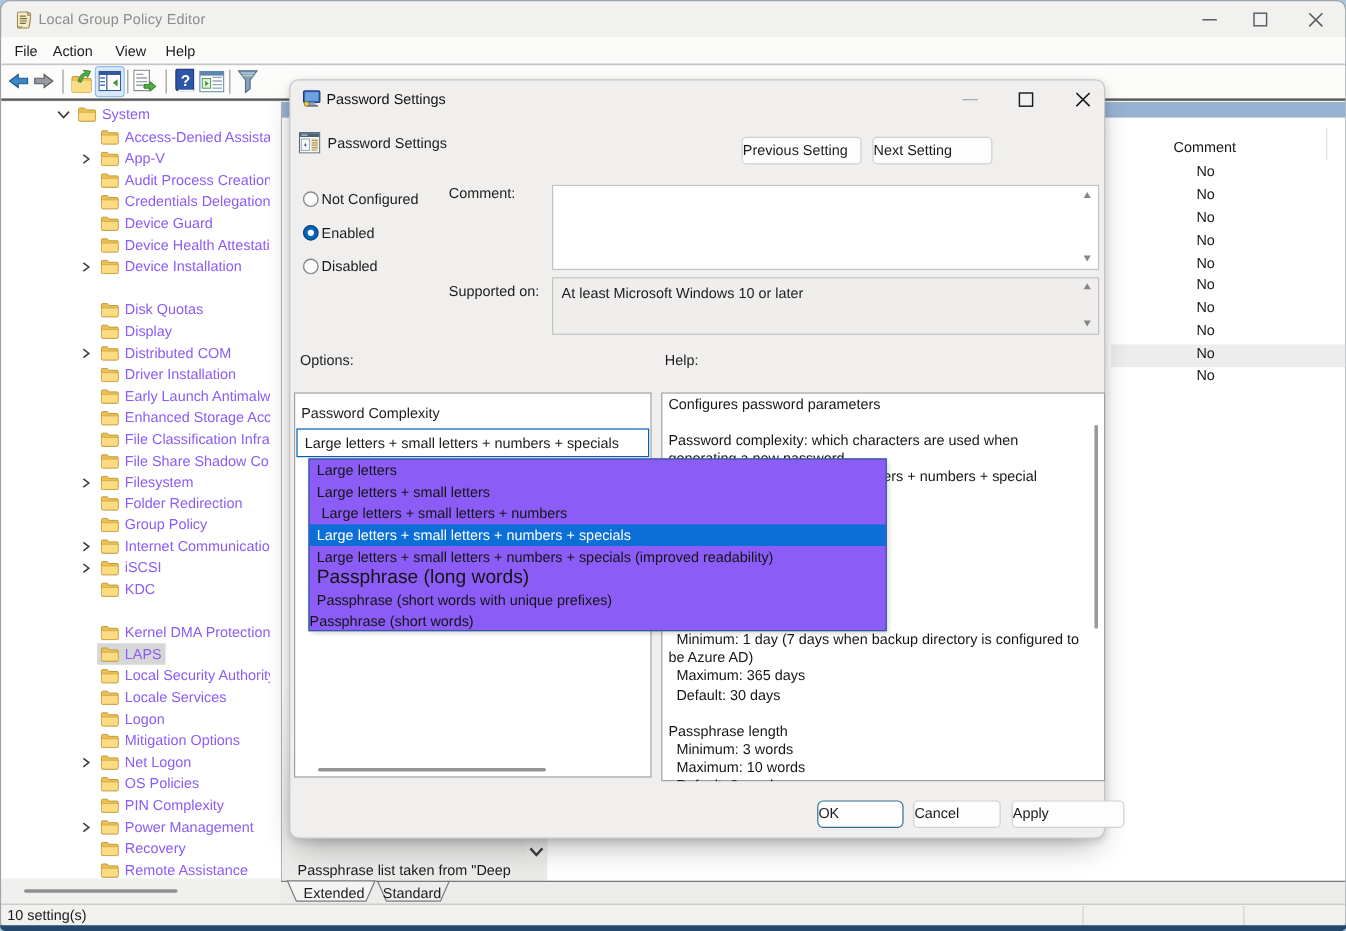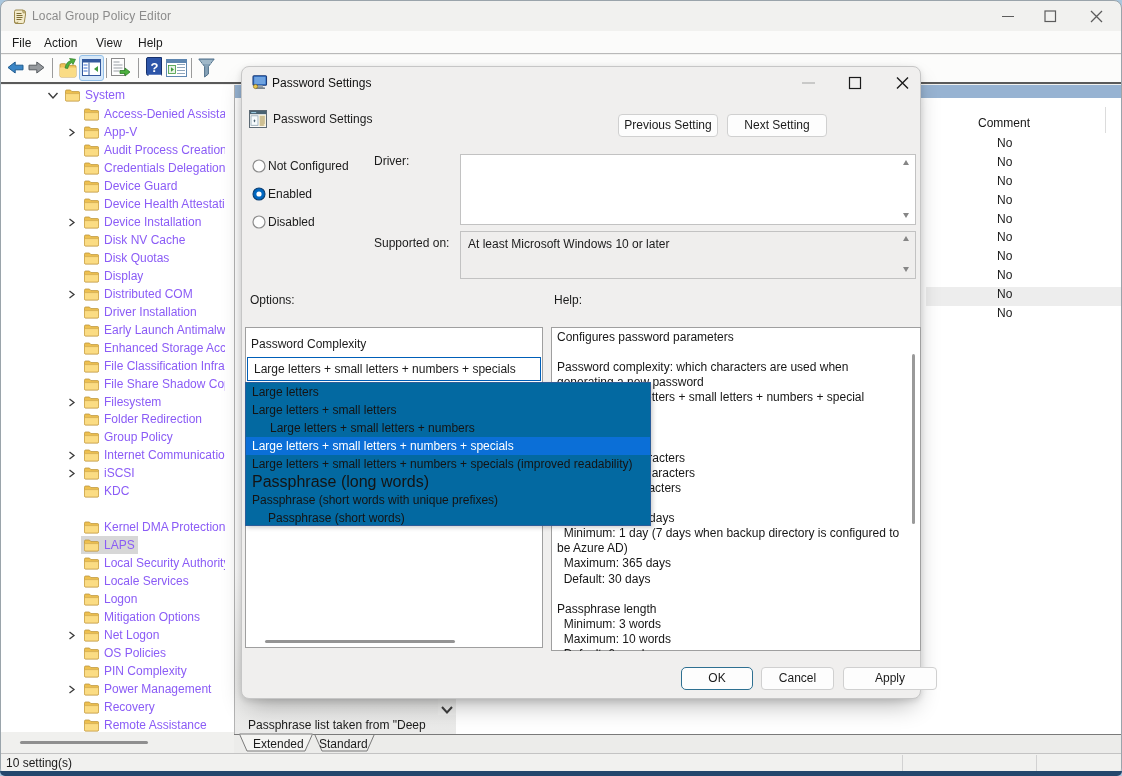--- a/index.html
+++ b/index.html
@@ -8,21 +8,21 @@
 #win{position:absolute;left:0;top:0;width:1122px;height:776px;background:#f1f1ef;border-radius:8px;border:1px solid #9aa4ab;overflow:hidden}
 #navy{position:absolute;left:0;top:771px;width:1122px;height:5px;background:#24476d;border-radius:0 0 7px 7px;z-index:3}
 .tl{font-size:12px;color:#1b1b1b;white-space:nowrap}
 
 .row{position:absolute;left:0;width:224px;height:18px;line-height:18px;font-size:12px;color:#8b5cf6;white-space:nowrap;overflow:hidden}
 .row .lb{position:absolute;left:103px;top:0}
 .row svg.fl{position:absolute;left:83px;top:3px}
 .row svg.ch{position:absolute;left:66px;top:4px}
 
 #dlg{position:absolute;left:241px;top:66px;width:680px;height:633px;background:#f0efee;border:1px solid #c6c6c6;border-radius:8px;box-shadow:0 11px 26px -7px rgba(0,0,0,.33),0 2px 6px rgba(0,0,0,.12);z-index:10}
-.btn{position:absolute;background:#fdfdfd;border:1px solid #d0d0d0;border-radius:4px;font-size:12px;color:#1b1b1b;text-align:center;line-height:21px}
+.btn{position:absolute;background:#fdfdfd;border:1px solid #d0d0d0;border-radius:4px;font-size:12px;color:#1b1b1b;text-align:left;line-height:21px}
 .arr{position:absolute;width:0;height:0;border-left:3.5px solid transparent;border-right:3.5px solid transparent}
 .aup{border-bottom:5px solid #868686}
 .adn{border-top:5px solid #868686}
 </style></head>
 <body>
 <div id="win">
 
   <svg class="abs" style="left:13px;top:8px" width="12" height="15" viewBox="0 0 12 15">
     <path d="M2 1 h6.5 q3 .3 3.3 2.8 l-1.5 9.4 q-.3 1.3-1.6 1.3 H2 q-1.5 0-1.5-1.5 V2.5 Q.5 1 2 1Z" fill="#f3ebcb" stroke="#9c8a4e" stroke-width="1"></path>
     <path d="M8.5 1.2 q3 .4 3.2 2.9 l-2.7-.3Z" fill="#cdbf8d" stroke="#9c8a4e" stroke-width=".7"></path>
@@ -181,27 +181,20 @@
       </div>
     <div class="row" style="top:128px">
         <svg class="ch" width="9" height="11" viewBox="0 0 9 11">
           <path d="M2.5 2 L7 5.5 L2.5 9" stroke="#3c3c3c" stroke-width="1.3" fill="none"></path>
         </svg>
         <svg class="fl" width="15" height="13" viewBox="0 0 15 13">
           <path d="M.5 2.2 Q.5 1 1.6 1 h3.8 l1.5 1.6 h6.7 q1 0 1 1.2 v7 q0 1.2-1.2 1.2 H1.6 Q.5 12 .5 10.8Z" fill="#eec04f" stroke="#bd963a" stroke-width=".8"></path>
           <path d="M.5 4.6 h14 v6.2 q0 1.1-1.1 1.1 H1.6 Q.5 11.9 .5 10.8Z" fill="#fbdc83" stroke="#caa14a" stroke-width=".6"></path>
         </svg>
         <span class="lb">Device Installation</span>
-      </div>
-    <div class="row" style="top:146px">
-        <svg class="fl" width="15" height="13" viewBox="0 0 15 13">
-          <path d="M.5 2.2 Q.5 1 1.6 1 h3.8 l1.5 1.6 h6.7 q1 0 1 1.2 v7 q0 1.2-1.2 1.2 H1.6 Q.5 12 .5 10.8Z" fill="#eec04f" stroke="#bd963a" stroke-width=".8"></path>
-          <path d="M.5 4.6 h14 v6.2 q0 1.1-1.1 1.1 H1.6 Q.5 11.9 .5 10.8Z" fill="#fbdc83" stroke="#caa14a" stroke-width=".6"></path>
-        </svg>
-        <span class="lb">Disk NV Cache</span>
       </div>
     <div class="row" style="top:164px">
         <svg class="fl" width="15" height="13" viewBox="0 0 15 13">
           <path d="M.5 2.2 Q.5 1 1.6 1 h3.8 l1.5 1.6 h6.7 q1 0 1 1.2 v7 q0 1.2-1.2 1.2 H1.6 Q.5 12 .5 10.8Z" fill="#eec04f" stroke="#bd963a" stroke-width=".8"></path>
           <path d="M.5 4.6 h14 v6.2 q0 1.1-1.1 1.1 H1.6 Q.5 11.9 .5 10.8Z" fill="#fbdc83" stroke="#caa14a" stroke-width=".6"></path>
         </svg>
         <span class="lb">Disk Quotas</span>
       </div>
     <div class="row" style="top:182px">
         <svg class="fl" width="15" height="13" viewBox="0 0 15 13">
@@ -448,45 +441,45 @@
   <div class="abs tl" style="left:26px;top:92px">Not Configured</div>
   <svg class="abs" style="left:10px;top:120px" width="14" height="14" viewBox="0 0 14 14">
       <circle cx="7" cy="7" r="6" fill="#0067c0" stroke="#0b3f74" stroke-width="1.1"></circle>
       <circle cx="7" cy="7" r="2.6" fill="#ffffff"></circle>
     </svg>
   <div class="abs tl" style="left:26px;top:120px">Enabled</div>
   <svg class="abs" style="left:10px;top:148px" width="14" height="14" viewBox="0 0 14 14">
       <circle cx="7" cy="7" r="6" fill="#fdfdfd" stroke="#8b8b8b" stroke-width="1.2"></circle>
     </svg>
   <div class="abs tl" style="left:26px;top:148px">Disabled</div>
-  <div class="abs tl" style="left:132px;top:87px">Driver:</div>
+  <div class="abs tl" style="left:132px;top:87px">Comment:</div>
   <div class="abs" style="left:218px;top:87px;width:456px;height:71px;background:#fff;border:1px solid #c2c2c2"></div>
   <div class="arr aup" style="left:661px;top:93px"></div>
   <div class="arr adn" style="left:661px;top:146px"></div>
   <div class="abs tl" style="left:132px;top:169px">Supported on:</div>
   <div class="abs" style="left:218px;top:164px;width:456px;height:48px;background:#efeeed;border:1px solid #c2c2c2"></div>
   <div class="abs tl" style="left:226px;top:170px">At least Microsoft Windows 10 or later</div>
   <div class="arr aup" style="left:661px;top:169px"></div>
   <div class="arr adn" style="left:661px;top:200px"></div>
   <div class="abs tl" style="left:8px;top:226px">Options:</div>
   <div class="abs tl" style="left:312px;top:226px">Help:</div>
   <div class="abs" style="left:3px;top:260px;width:298px;height:321px;background:#fff;border:1px solid #9f9f9f"></div>
   <div class="abs tl" style="left:9px;top:270px">Password Complexity</div>
   <div class="abs" style="left:5px;top:290px;width:294px;height:24px;background:#fff;border:1px solid #005fb8"></div>
   <div class="abs tl" style="left:12px;top:295px">Large letters + small letters + numbers + specials</div>
   <div class="abs" style="left:23px;top:573px;width:190px;height:3px;background:#949494;border-radius:2px"></div>
   <div class="abs" style="left:309px;top:260px;width:370px;height:324px;background:#fff;border:1px solid #9f9f9f"></div>
   <div class="abs" style="left:315px;top:263px;width:356px;height:321px;overflow:hidden;font-size:12px;line-height:15.1px;color:#161616">Configures password parameters<br>&nbsp;<br>Password complexity: which characters are used when<br>generating a new password<br>&nbsp;&nbsp;Default: Large letters + small letters + numbers + special<br>characters<br>&nbsp;<br>Password length<br>&nbsp;&nbsp;Minimum: 8 characters<br>&nbsp;&nbsp;Maximum: 64 characters<br>&nbsp;&nbsp;Default: 14 characters<br>&nbsp;<br>Password age in days<br>&nbsp;&nbsp;Minimum: 1 day (7 days when backup directory is configured to<br>be Azure AD)<br>&nbsp;&nbsp;Maximum: 365 days<br>&nbsp;&nbsp;Default: 30 days<br>&nbsp;<br>Passphrase length<br>&nbsp;&nbsp;Minimum: 3 words<br>&nbsp;&nbsp;Maximum: 10 words<br>&nbsp;&nbsp;Default: 6 words</div>
   <div class="abs" style="left:670px;top:287px;width:3px;height:170px;background:#9a9a9a;border-radius:2px"></div>
-  <div class="abs" style="left:3px;top:315px;width:406px;height:144px;background:#0369a1;border:1px solid #2b5d9a;box-shadow:2px 2px 4px rgba(0,0,0,.18)">
+  <div class="abs" style="left:15px;top:315px;width:482px;height:144px;background:#8b5cf6;border:1px solid #2b5d9a;box-shadow:2px 2px 4px rgba(0,0,0,.18)">
       <div style="position:absolute;left:0;top:0px;width:100%;height:18px;line-height:18px;color:#141414;font-size:12px;white-space:nowrap;overflow:hidden"><span style="margin-left:6px">Large letters</span></div>
       <div style="position:absolute;left:0;top:18px;width:100%;height:18px;line-height:18px;color:#141414;font-size:12px;white-space:nowrap;overflow:hidden"><span style="margin-left:6px">Large letters + small letters</span></div>
-      <div style="position:absolute;left:0;top:36px;width:100%;height:18px;line-height:18px;color:#141414;font-size:12px;white-space:nowrap;overflow:hidden"><span style="margin-left:24px">Large letters + small letters + numbers</span></div>
+      <div style="position:absolute;left:0;top:36px;width:100%;height:18px;line-height:18px;color:#141414;font-size:12px;white-space:nowrap;overflow:hidden"><span style="margin-left:10px">Large letters + small letters + numbers</span></div>
       <div style="position:absolute;left:0;top:54px;width:100%;height:18px;line-height:18px;background:#0b6fd7;color:#fff;font-size:12px;white-space:nowrap;overflow:hidden"><span style="margin-left:6px">Large letters + small letters + numbers + specials</span></div>
       <div style="position:absolute;left:0;top:72px;width:100%;height:18px;line-height:18px;color:#141414;font-size:12px;white-space:nowrap;overflow:hidden"><span style="margin-left:6px">Large letters + small letters + numbers + specials (improved readability)</span></div>
       <div style="position:absolute;left:0;top:90px;width:100%;height:18px;line-height:18px;color:#141414;font-size:16px;white-space:nowrap;overflow:hidden"><span style="margin-left:6px">Passphrase (long words)</span></div>
       <div style="position:absolute;left:0;top:108px;width:100%;height:18px;line-height:18px;color:#141414;font-size:12px;white-space:nowrap;overflow:hidden"><span style="margin-left:6px">Passphrase (short words with unique prefixes)</span></div>
-      <div style="position:absolute;left:0;top:126px;width:100%;height:18px;line-height:18px;color:#141414;font-size:12px;white-space:nowrap;overflow:hidden"><span style="margin-left:22px">Passphrase (short words)</span></div>
+      <div style="position:absolute;left:0;top:126px;width:100%;height:18px;line-height:18px;color:#141414;font-size:12px;white-space:nowrap;overflow:hidden"><span style="margin-left:0">Passphrase (short words)</span></div>
     </div>
   <div class="btn" style="left:439px;top:600px;width:72px;height:23px;border:1px solid #2e7091;border-radius:5px">OK</div>
   <div class="btn" style="left:519px;top:600px;width:73px;height:23px">Cancel</div>
   <div class="btn" style="left:601px;top:600px;width:94px;height:23px">Apply</div>
 </div>
 
 </body></html>

